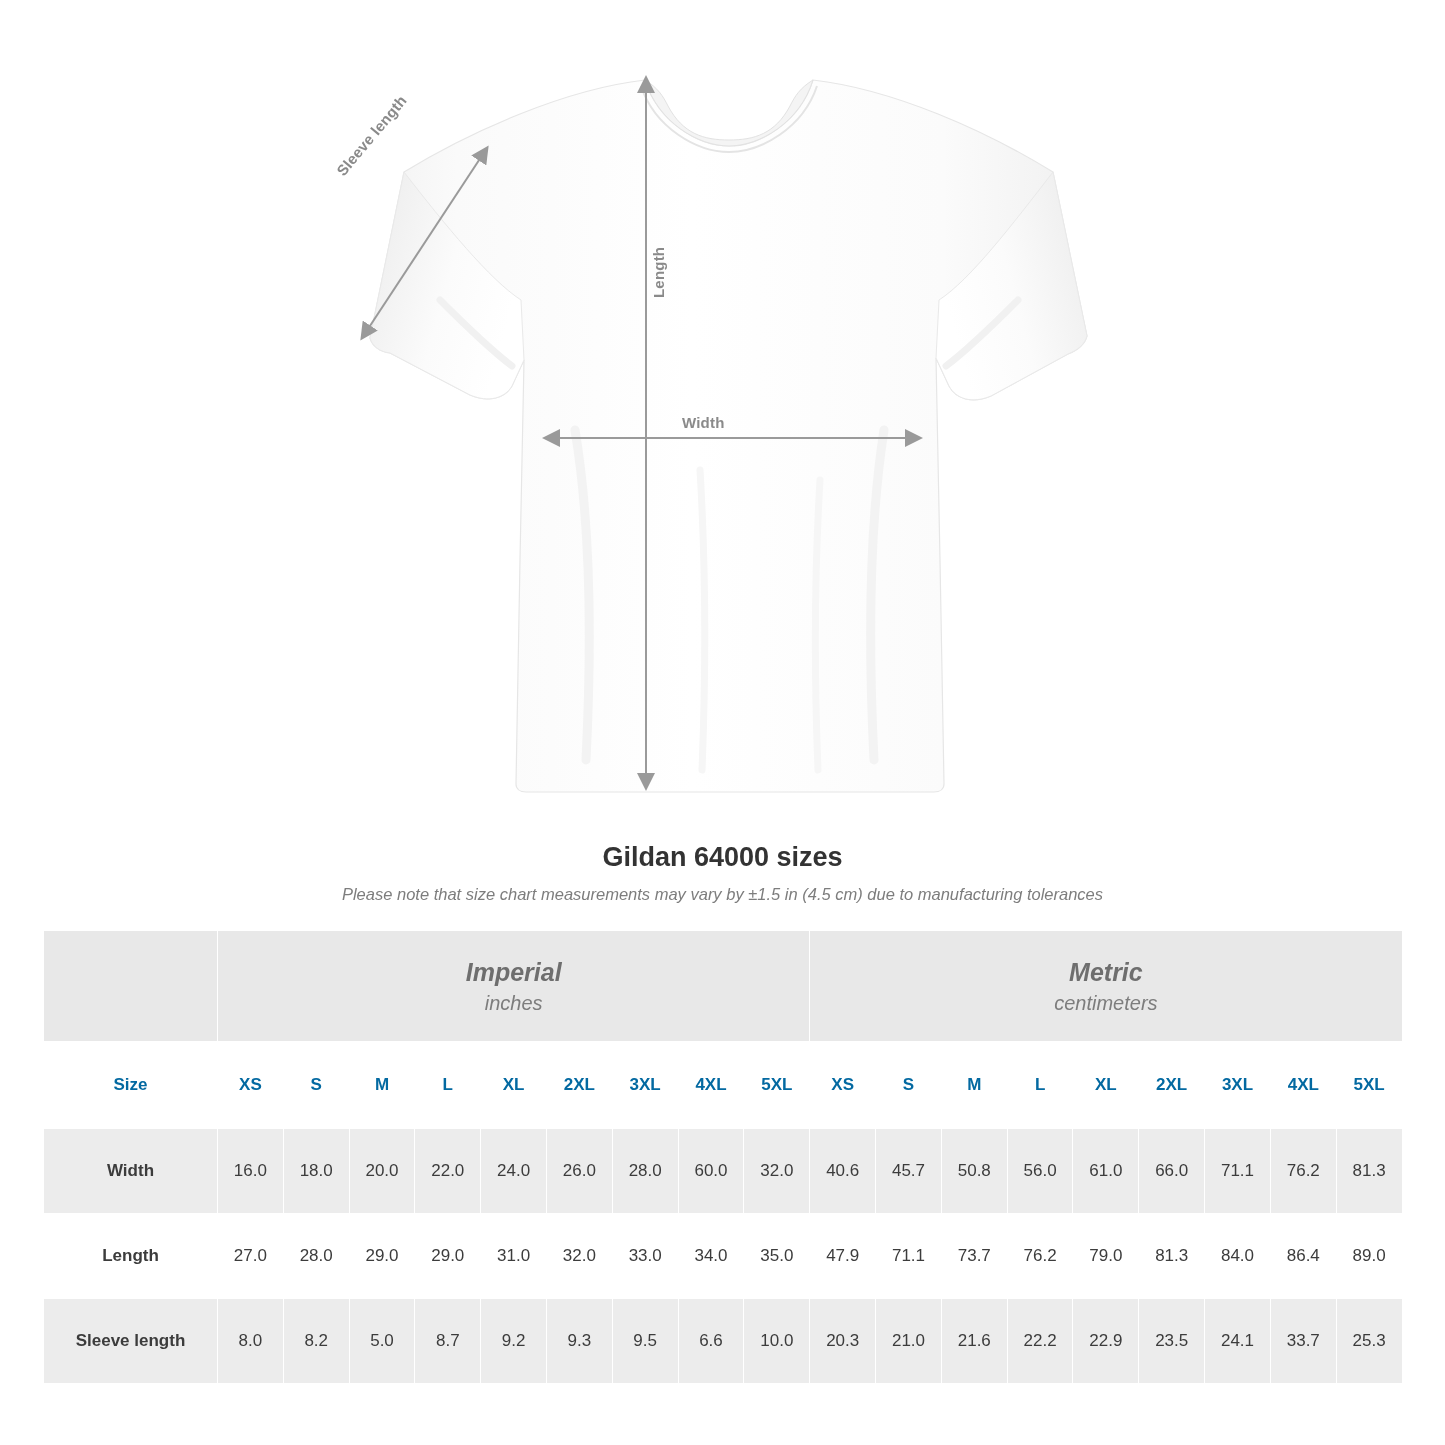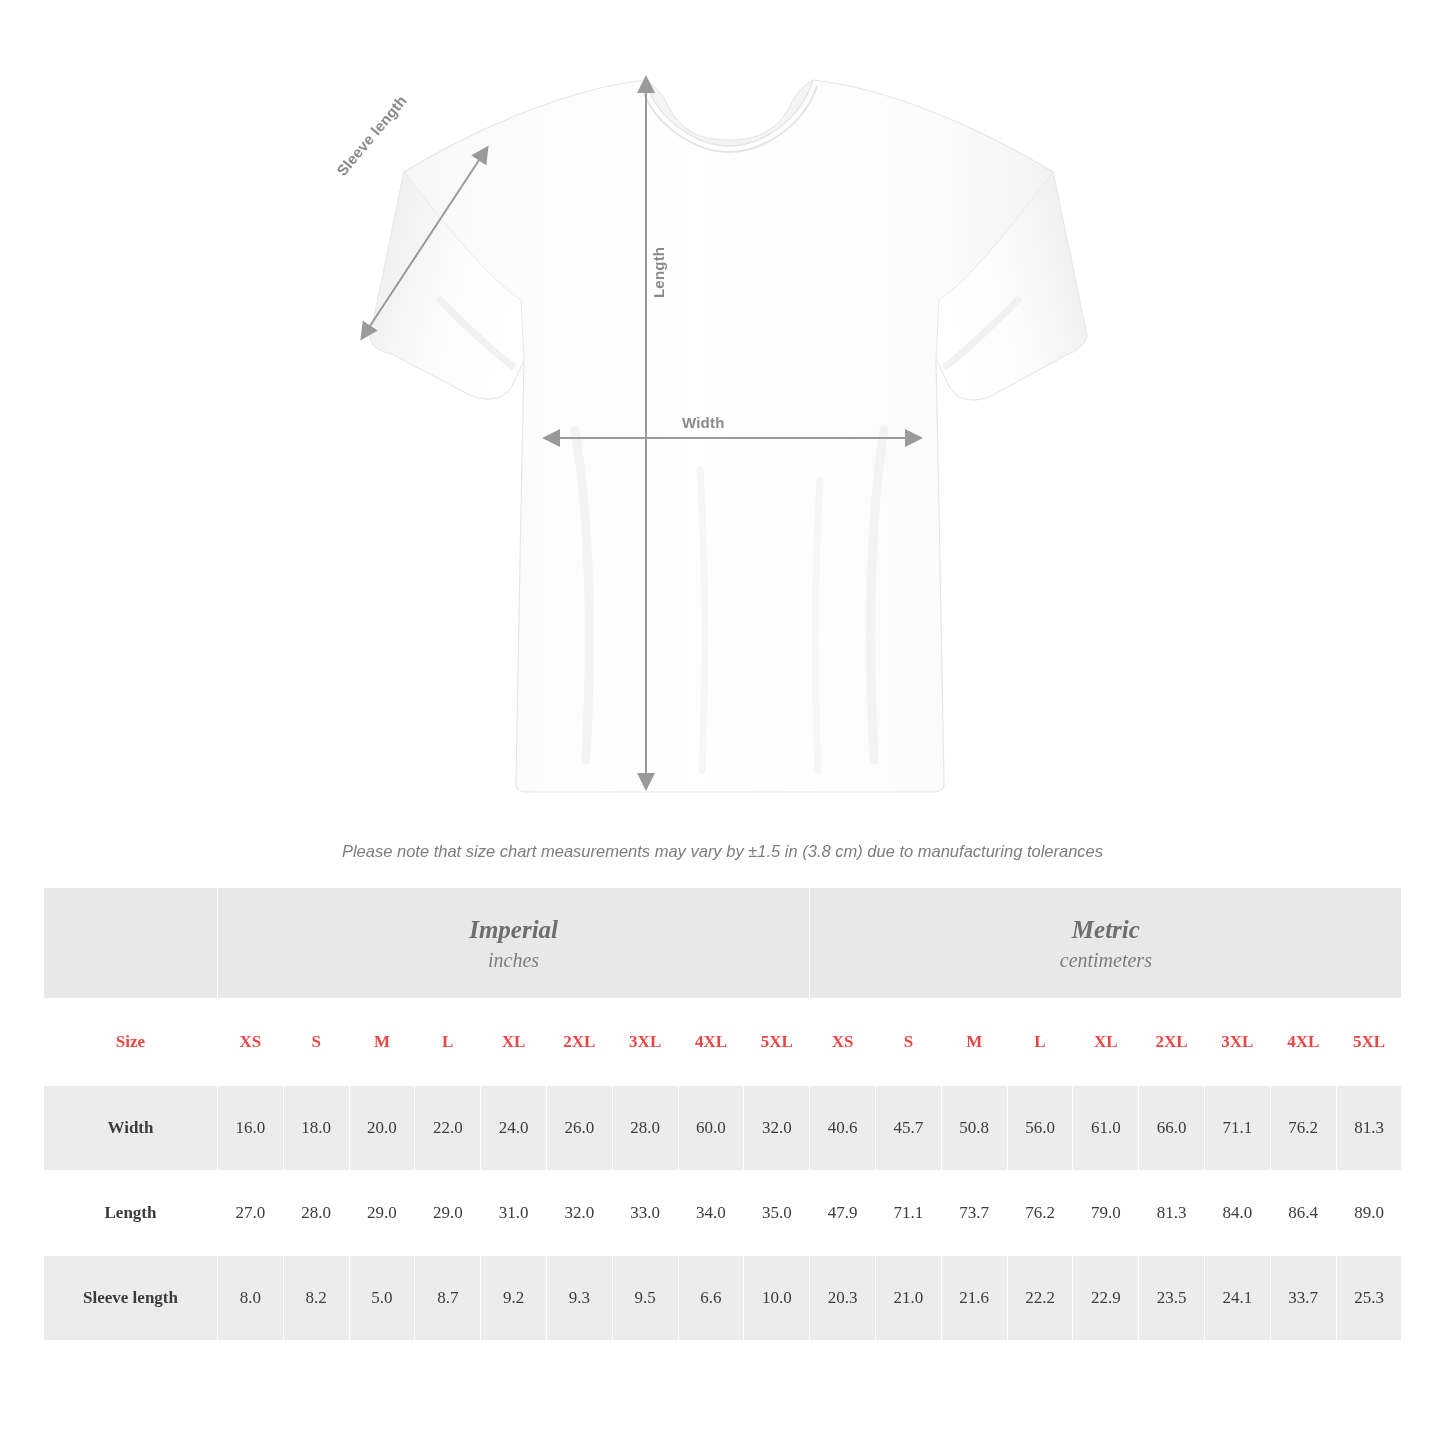--- a/index.html
+++ b/index.html
@@ -65,21 +65,20 @@
   .chart-note {
     font-size: 16.5px;
     font-style: italic;
     color: #7d7d7d;
     margin: 0;
   }
 
   
   .table-wrap {
     margin: 26px 43px 0 43px;
-    font-family: Liberation Serif, serif;
   }
   table.size-table {
     border-collapse: collapse;
     width: 1359px;
     table-layout: fixed;
   }
   table.size-table td,
   table.size-table th {
     border: 1px solid #ffffff;
     text-align: center;
@@ -106,21 +105,21 @@
   .row-head {
     font-size: 17px;
     font-weight: bold;
     color: #4a4a4a;
   }
   .size-head-row td {
     background: #ffffff;
     height: 84px;
     font-size: 17px;
     font-weight: bold;
-    color: #ef4444;
+    color: #0369a1;
   }
   .size-head-row td.row-head {
     background: #ffffff;
   }
   .band-shade td {
     background: #ececec;
   }
   .band-plain td {
     background: #ffffff;
   }
@@ -222,21 +221,22 @@
       <line x1="545" y1="438" x2="920" y2="438" stroke="#9a9a9a" stroke-width="2" marker-start="url(#arrTail)" marker-end="url(#arrHead)"></line>
     </g>
   </svg>
 
   <div class="dim-label" id="label-sleeve">Sleeve length</div>
   <div class="dim-label" id="label-length">Length</div>
   <div class="dim-label" id="label-width">Width</div>
 </div>
 
 <div class="title-block">
-  <p class="chart-note">Please note that size chart measurements may vary by ±1.5 in (3.8 cm) due to manufacturing tolerances</p>
+  <h1 class="chart-title">Gildan 64000 sizes</h1>
+  <p class="chart-note">Please note that size chart measurements may vary by ±1.5 in (4.5 cm) due to manufacturing tolerances</p>
 </div>
 
 <div class="table-wrap">
   <table class="size-table">
     <colgroup>
       <col class="first-col">
       <col class="dcell">
         <col class="dcell">
         <col class="dcell">
         <col class="dcell">

